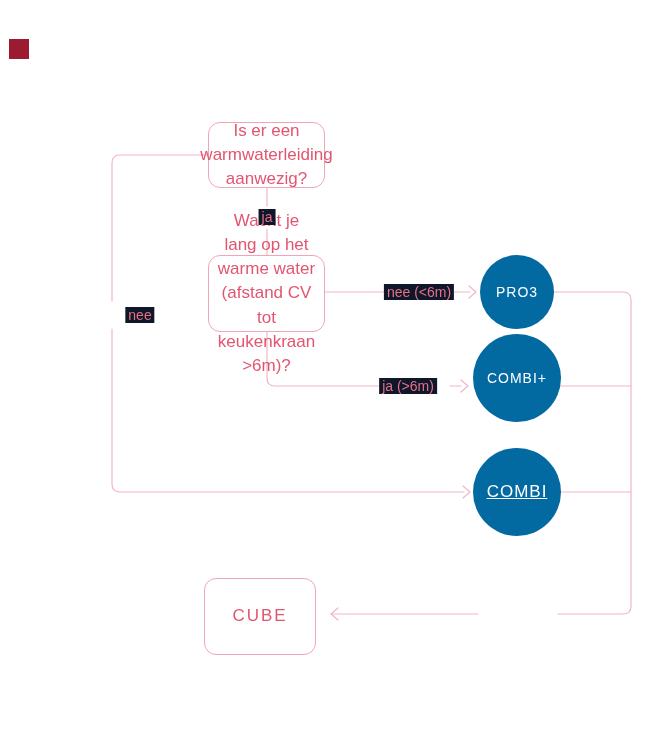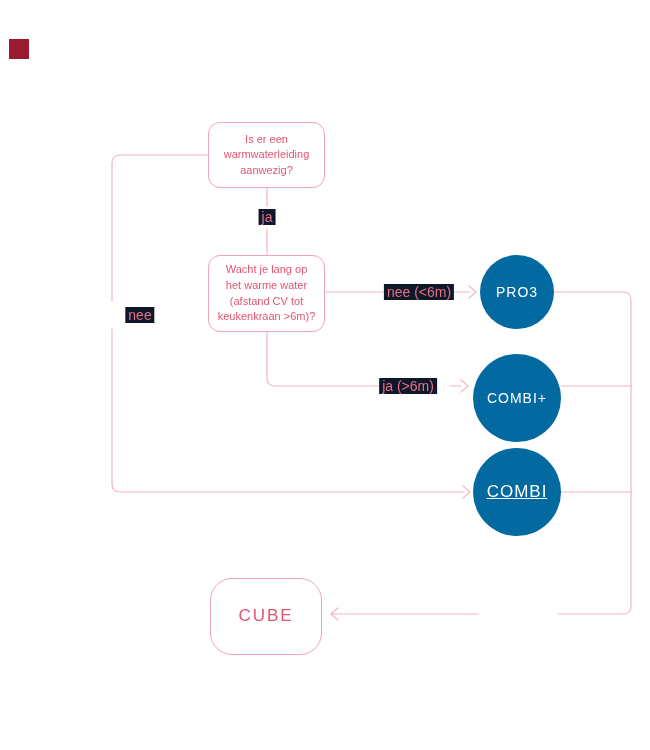--- a/index.html
+++ b/index.html
@@ -10,34 +10,34 @@
   .logo-square {
     position:absolute; left:9px; top:39px; width:20px; height:20px;
     background:#9b1b30;
   }
   svg.edges { position:absolute; left:0; top:0; }
   svg.edges path { fill:none; stroke:#f2b6c3; stroke-width:1.2; stroke-linecap:round; stroke-linejoin:round; }
   .qbox {
     position:absolute; box-sizing:border-box;
     border:1px solid #f0a6b7; border-radius:12px; background:#ffffff;
     display:flex; align-items:center; justify-content:center;
-    text-align:center; color:#e25570; font-size:11px; line-height:1.42;
+    text-align:center; color:#e25570; font-size:17px; line-height:1.42;
     padding:6px 8px;
   }
   #q1 { left:208px; top:122px; width:117px; height:66px; }
   #q2 { left:208px; top:255px; width:117px; height:77px; }
   #q3 { left:478px; top:578px; width:80px;  height:77px; font-size:10.5px; padding:4px 5px; }
-  #cube { left:210px; top:578px; width:112px; height:77px; font-size:17px; letter-spacing:2px;border-radius:22px; }
+  #cube { left:204px; top:578px; width:112px; height:77px; font-size:17px; letter-spacing:2px; }
   .circle {
     position:absolute; border-radius:50%; background:#0369a1;
     display:flex; align-items:center; justify-content:center;
     color:#ffffff; letter-spacing:1px; font-size:14px;
   }
   #pro3  { left:480px; top:255px; width:74px; height:74px; }
-  #combiplus { left:473px; top:354px; width:88px; height:88px; }
+  #combiplus { left:473px; top:334px; width:88px; height:88px; }
   #combi { left:473px; top:448px; width:88px; height:88px; font-size:17px;text-decoration:underline; }
   .edge-label {
     position:absolute; transform:translate(-50%,-50%);
     color:#e57084; font-size:14px; white-space:nowrap; background:#0f172a;
     padding:0 3px;
   }
   #lbl-ja   { left:267px; top:217px; }
   #lbl-nee  { left:112px; top:315px;margin-left:28px; }
   #lbl-nee6 { left:419px; top:292px; }
   #lbl-ja6  { left:408px; top:386px; }

